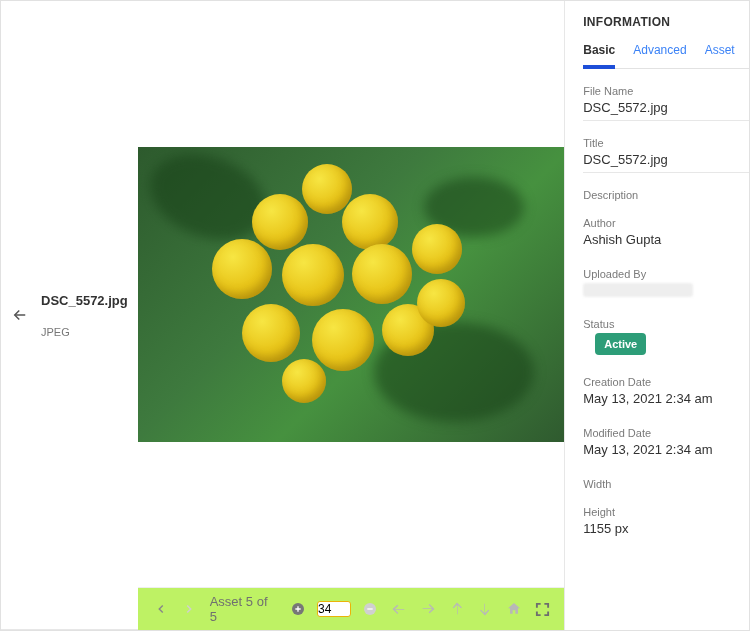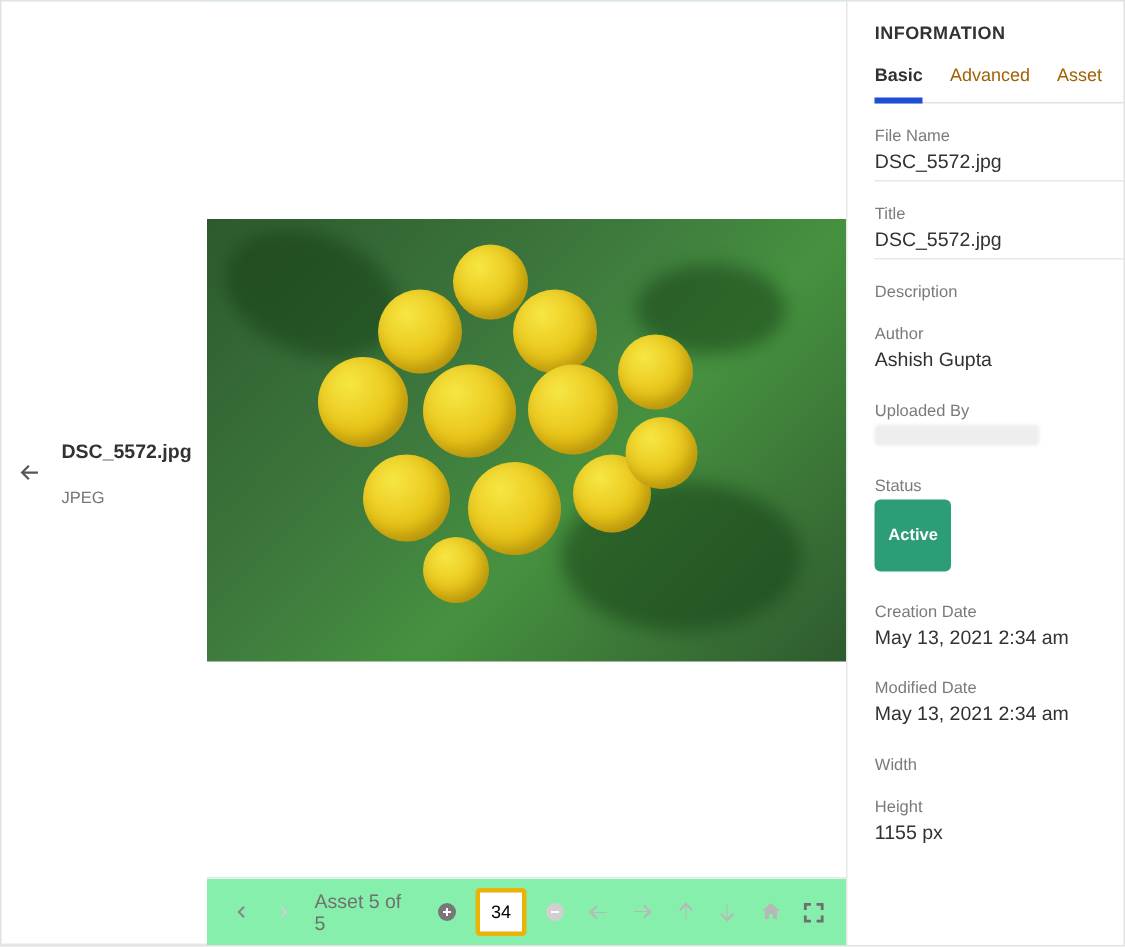--- a/index.html
+++ b/index.html
@@ -3,21 +3,21 @@
 <meta charset="utf-8">
 <style>
   * { box-sizing: border-box; margin: 0; padding: 0; }
   body { font-family: -apple-system, "Segoe UI", Helvetica, Arial, sans-serif; font-size: 13px; color: #323232; width: 750px; height: 631px; overflow: hidden; background:#fff; border:1px solid #e1e1e1;}
   .app { display: flex; flex-direction: row; height: 100%; }
   .header { display: flex; align-items: center; padding: 6px 10px; border-bottom: 1px solid #e7e7e7; gap: 12px; }
   .back { color:#555; cursor:pointer; display:flex; align-items:center; }
   .title-block .filename { font-weight: 700; font-size: 13px; }
   .title-block .filetype { color: #777; font-size: 11px; margin-top:18px; }
   .body { flex: 1; display: flex; min-height: 0; }
-  .viewer { flex: 1; display: flex; flex-direction: column; position: relative; background:#86efac; }
+  .viewer { flex: 1; display: flex; flex-direction: column; position: relative; background:#bef264; }
   .canvas { flex: 1; display: flex; align-items: center; justify-content: center; background:#fff; }
   .preview { width: 100%; height: 295px; background: linear-gradient(135deg,#2d5a2d 0%, #3e7a3e 40%, #46913f 60%, #2f5a2f 100%); position: relative; overflow:hidden; }
   .leaf { position:absolute; width:120px; height:80px; background: rgba(20,60,20,0.5); border-radius:50%; filter: blur(6px); }
   .leaf.l1 { top:10px; left:10px; transform:rotate(20deg);}
   .leaf.l2 { bottom:20px; right:30px; width:160px; height:100px;}
   .leaf.l3 { top:30px; right:40px; width:100px; height:60px;}
   .cluster { position:absolute; top:45%; left:48%; transform:translate(-50%,-50%); width:260px; height:230px; }
   .ball { position:absolute; width:56px; height:56px; border-radius:50%; background: radial-gradient(circle at 35% 30%, #f7e643 0%, #e8c418 55%, #c9a20d 100%); box-shadow: inset -4px -5px 10px rgba(120,90,0,0.35); }
   .b1{top:0;left:90px;width:50px;height:50px;}
   .b2{top:30px;left:40px;}
@@ -27,35 +27,35 @@
   .b6{top:80px;left:140px;width:60px;height:60px;}
   .b7{top:60px;left:200px;width:50px;height:50px;}
   .b8{top:140px;left:30px;width:58px;height:58px;}
   .b9{top:145px;left:100px;width:62px;height:62px;}
   .b10{top:140px;left:170px;width:52px;height:52px;}
   .b11{top:115px;left:205px;width:48px;height:48px;}
   .b12{top:195px;left:70px;width:44px;height:44px;}
   .footer { border-top: 1px solid #eee; padding: 6px 12px; display:flex; align-items:center; gap:10px; color:#707070; }
   .footer .nav { display:flex; gap:6px; align-items:center; }
   .footer .spacer { flex:1; }
-  .footer .zoom-input { width:34px; height:32px; border:3px solid #eab308; border-radius:3px; text-align:center; font-size:12px; }
+  .footer .zoom-input { width:34px; height:16px; border:1px solid #eab308; border-radius:3px; font-size:12px; }
   .icon-btn { width:22px; height:22px; display:flex; align-items:center; justify-content:center; color:#888; cursor:pointer; border-radius:3px; }
   .icon-btn.disabled { color:#d0d0d0; cursor:default;}
   .panel { width:250px; border-left:1px solid #e7e7e7; overflow-y:auto; padding: 14px 18px 20px 18px; }
   .panel-title { font-weight:700; font-size:12px; letter-spacing:0.3px; margin-bottom: 14px; }
   .tabs { display:flex; gap:18px; border-bottom:1px solid #e2e2e2; margin-bottom:16px; font-size:12px; }
-  .tab { padding-bottom:8px; color:#a16207; cursor:pointer; }
+  .tab { padding-bottom:8px; color:#3b82f6; cursor:pointer; }
   .tab.active { color:#323232; font-weight:700; border-bottom:4px solid #1d4ed8; margin-bottom:-1px;}
   .field { margin-bottom:16px; }
   .field .label { font-size:11px; color:#7a7a7a; margin-bottom:3px; }
   .field .value { font-size:13px; color:#323232; padding-bottom:5px;}
   .field .value.border { border-bottom:1px solid #e7e7e7; }
   .placeholder { color:#9a9a9a; font-style: italic; }
   .redacted { width:110px; height:14px; border-radius:3px; background:#eee; filter: blur(1px);}
-  .badge { display:inline-block; padding:18px 9px; border-radius:4px; font-size:11px; font-weight:700; color:#fff; }
+  .badge { display:inline-block; padding:5px 9px; border-radius:4px; font-size:11px; font-weight:700; color:#fff;margin-left:12px; }
   .rail { width:42px; border-left:1px solid #e7e7e7; display:flex; flex-direction:column; align-items:center; padding-top:8px; gap:6px;}
   .rail-btn { width:28px; height:28px; display:flex; align-items:center; justify-content:center; color:#6a6a6a; border-radius:4px; cursor:pointer;}
   .rail-btn.active { background:#e8e8e8; color:#323232;}
   svg { display:block; }
 </style>
 </head>
 <body>
 
 <div class="app">
   <div class="header">

